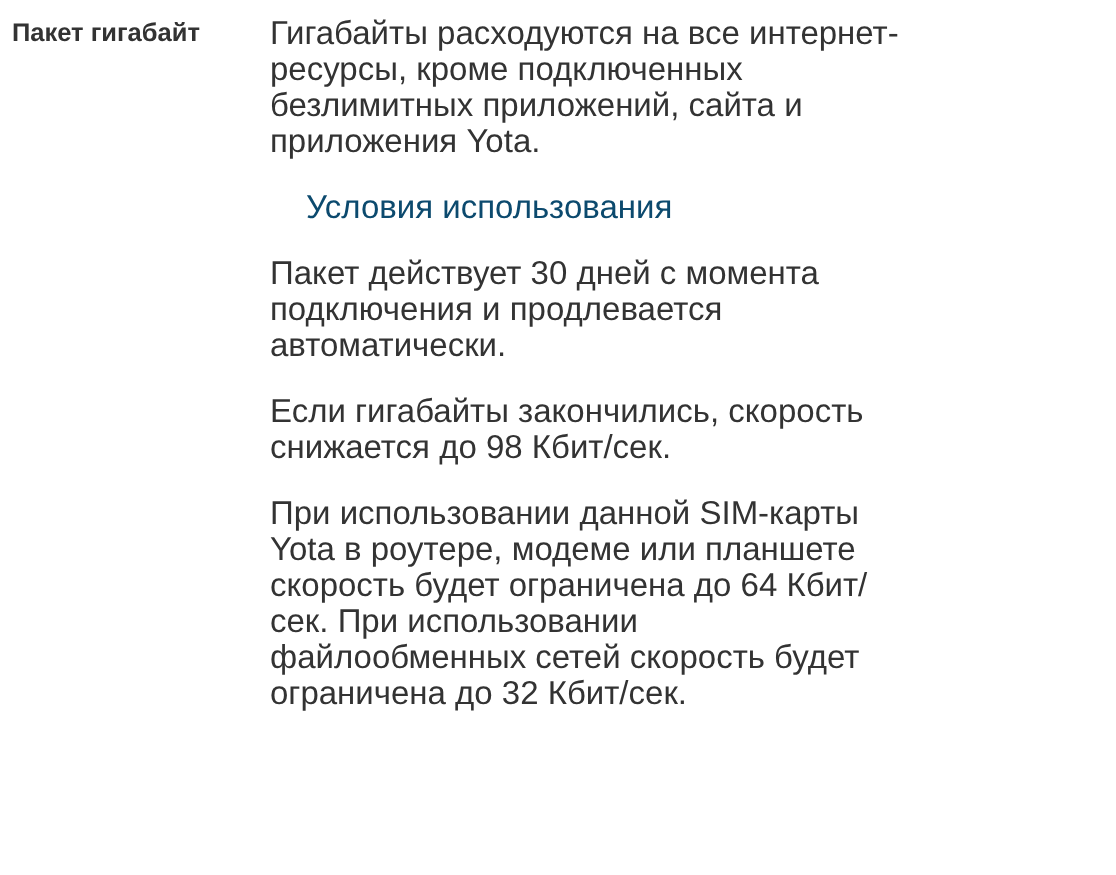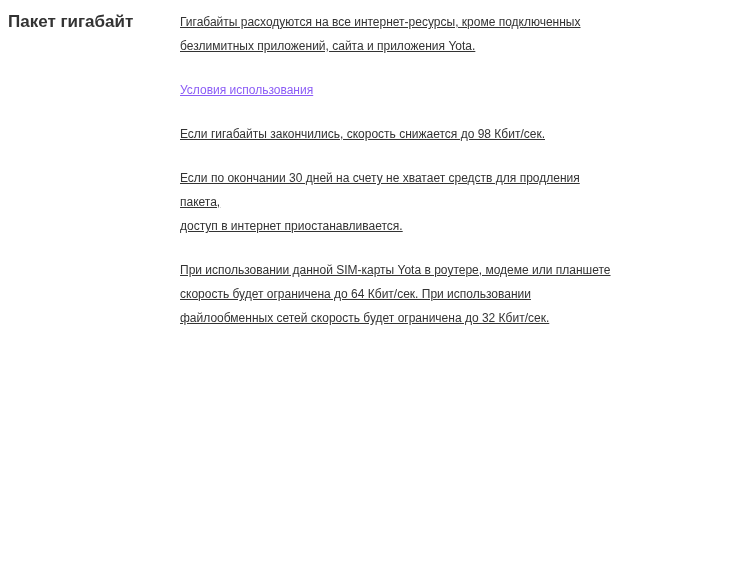--- a/index.html
+++ b/index.html
@@ -35,48 +35,48 @@
   }
   .section-title {
     margin: 0;
     font-size: 17px;
     line-height: 24px;
     font-weight: 700;
     color: #333333;
   }
   .para {
     margin: 0 0 20px 0;
-    font-size: 12px;
+    font-size: 22px;
     line-height: 24px;
     font-weight: 400;
     color: #333333;
     white-space: pre-line;
-    text-decoration: underline;
   }
   .para.muted {
-    color: #8b5cf6;
+    color: #0c4a6e;
+    margin-left: 24px;
   }
   .para:last-child {
     margin-bottom: 0;
   }
 </style>
 </head>
 <body>
 
 <div class="page">
   <div class="row">
     <div class="col-left">
       <h3 class="section-title">Пакет гигабайт</h3>
     </div>
     <div class="col-right">
       <p class="para">Гигабайты расходуются на все интернет-ресурсы, кроме подключенных
 безлимитных приложений, сайта и приложения Yota.</p>
       <p class="para muted">Условия использования</p>
+      <p class="para">Пакет действует 30 дней с момента подключения и продлевается
+автоматически.</p>
       <p class="para">Если гигабайты закончились, скорость снижается до 98 Кбит/сек.</p>
-      <p class="para">Если по окончании 30 дней на счету не хватает средств для продления пакета,
-доступ в интернет приостанавливается.</p>
       <p class="para">При использовании данной SIM-карты Yota в роутере, модеме или планшете
 скорость будет ограничена до 64 Кбит/сек. При использовании
 файлообменных сетей скорость будет ограничена до 32 Кбит/сек.</p>
 
     </div>
   </div>
 </div>
 
 </body></html>

